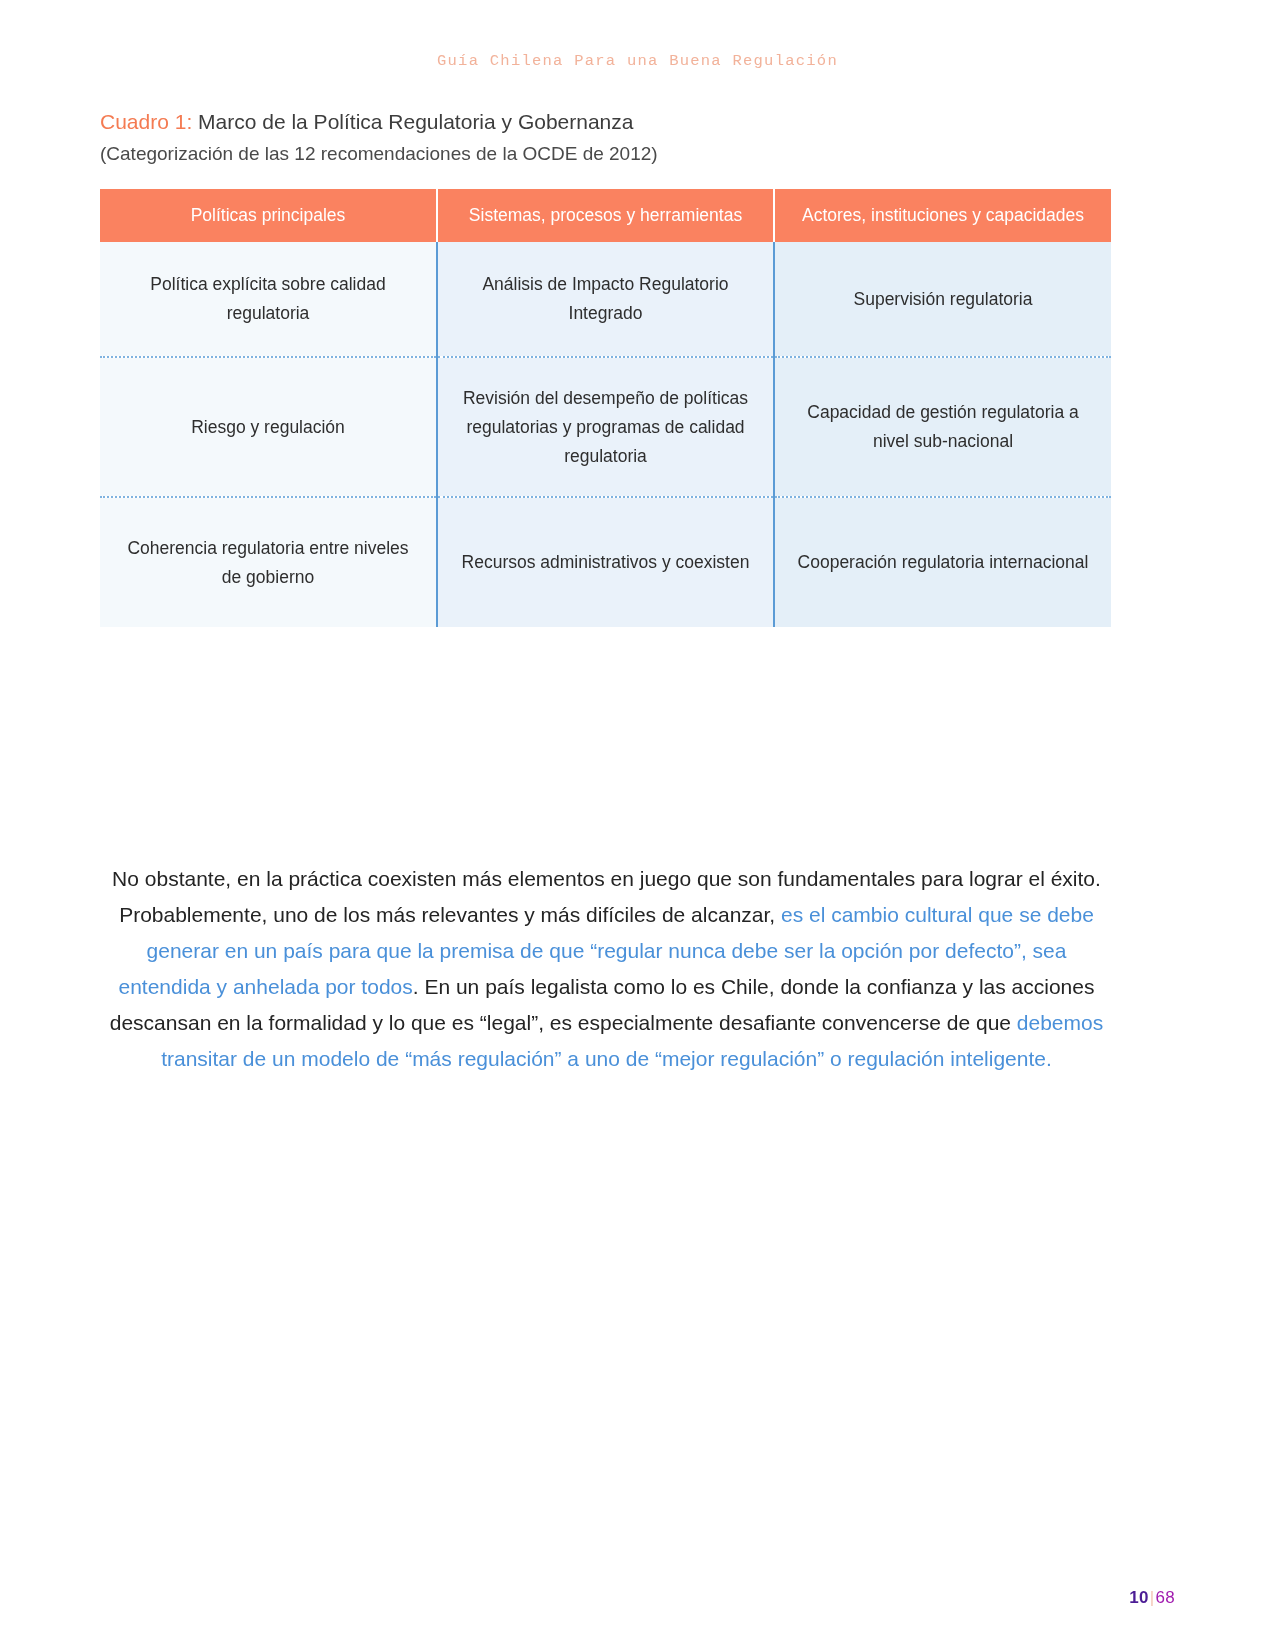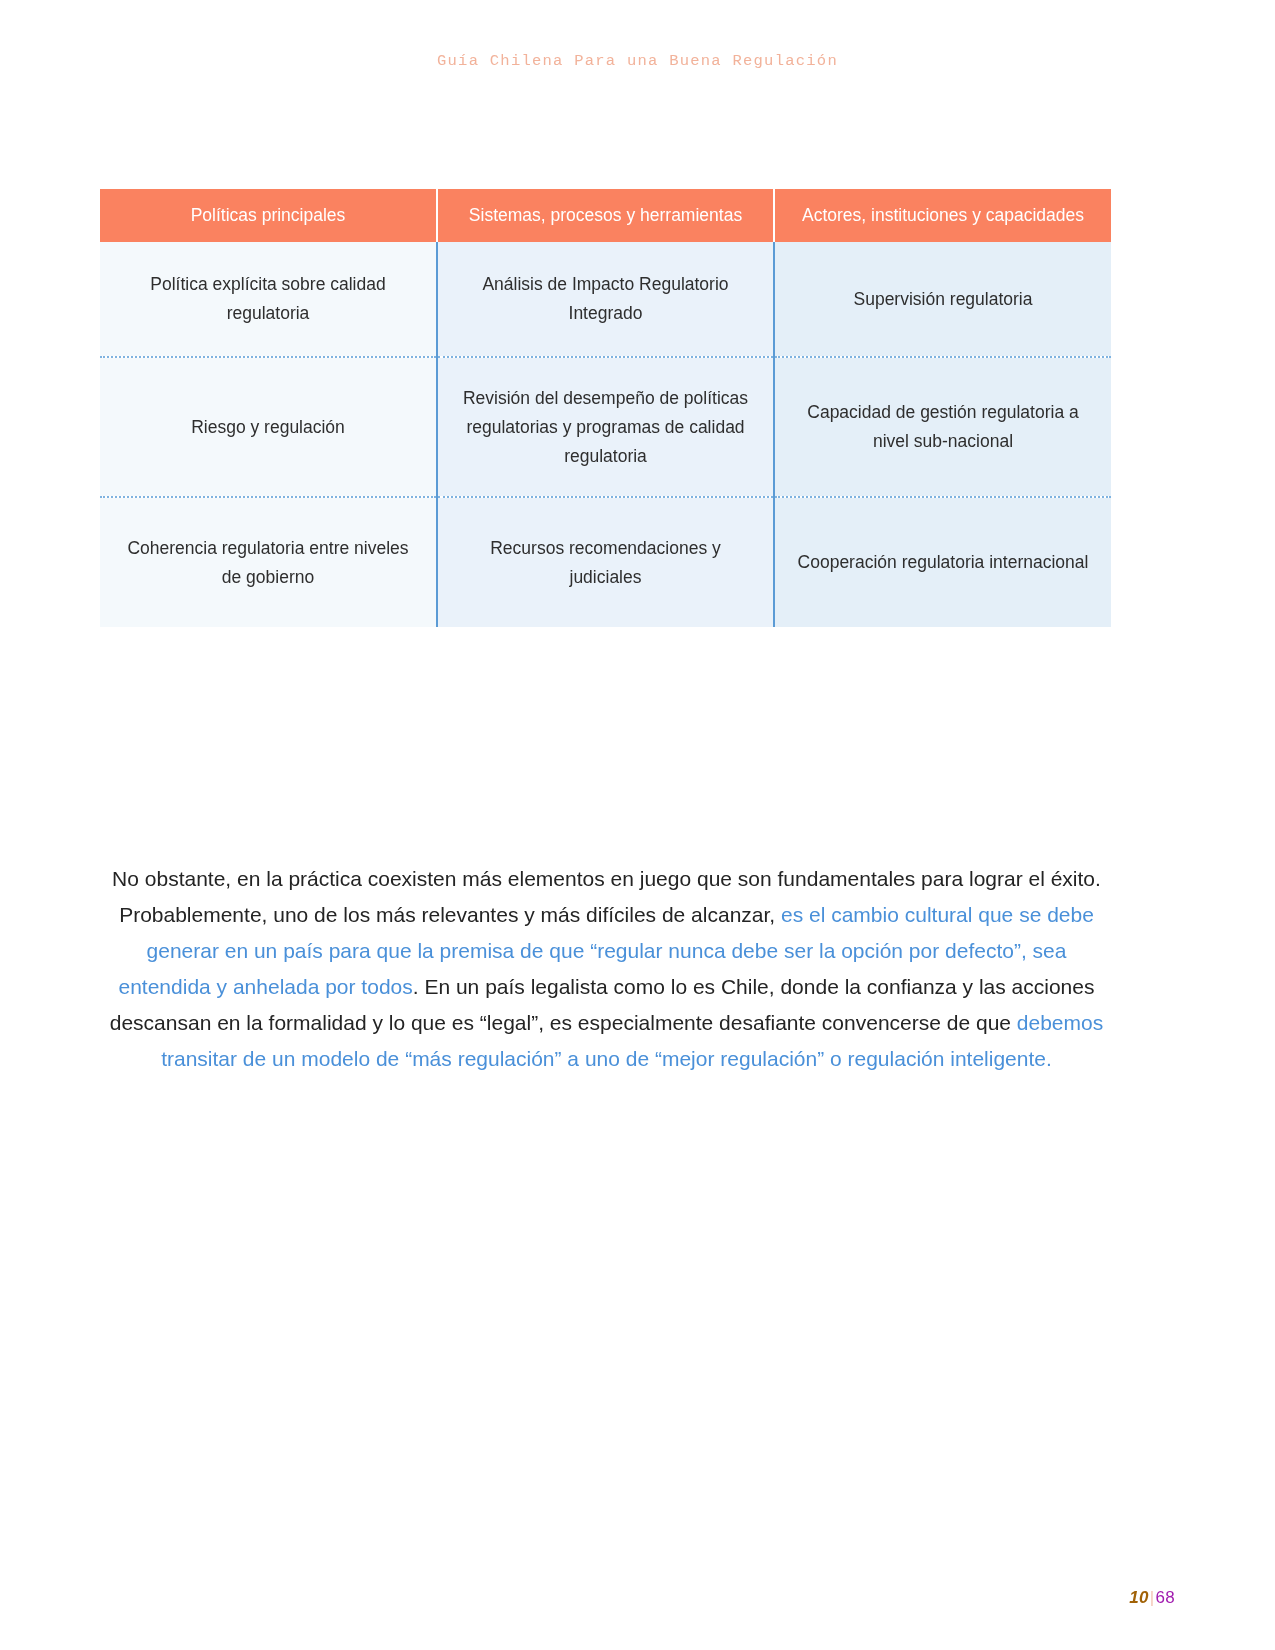--- a/index.html
+++ b/index.html
@@ -132,31 +132,35 @@
   .hl { color: #4a90d9; }
 
   
   .footer {
     position: absolute;
     bottom: 42px;
     right: 100px;
     font-size: 17px;
     letter-spacing: 0.3px;
   }
-  .pg-current { color: #a16207; font-weight: bold; font-style: italic; }
+  .pg-current { color: #4c1d95; font-weight: bold; }
   .pg-sep { color: #f3c6b4; padding: 0 1px; }
   .pg-total { color: #a21caf; }
 </style>
 </head>
 <body>
 
 <div class="page">
 
   <div class="running-header">Guía Chilena Para una Buena Regulación</div>
 
+  <div class="caption-block">
+    <div class="caption-line1"><span class="caption-label">Cuadro 1:</span><span> Marco de la Política Regulatoria y Gobernanza</span></div>
+    <div class="caption-line2">(Categorización de las 12 recomendaciones de la OCDE de 2012)</div>
+  </div>
 
   <div class="table-wrap">
     <table class="cuadro">
       <thead>
         <tr>
           <th>Políticas principales</th>
           <th>Sistemas, procesos y herramientas</th>
           <th>Actores, instituciones y capacidades</th>
         </tr>
       </thead>
@@ -166,21 +170,21 @@
           <td class="col-b">Análisis de Impacto Regulatorio Integrado</td>
           <td class="col-c">Supervisión regulatoria</td>
         </tr>
         <tr class="row-h-3">
           <td class="col-a">Riesgo y regulación</td>
           <td class="col-b">Revisión del desempeño de políticas regulatorias y programas de calidad regulatoria</td>
           <td class="col-c">Capacidad de gestión regulatoria a nivel sub-nacional</td>
         </tr>
         <tr class="row-h-4">
           <td class="col-a">Coherencia regulatoria entre niveles de gobierno</td>
-          <td class="col-b">Recursos recomendaciones y judiciales</td>
+          <td class="col-b">Recursos administrativos y coexisten</td>
           <td class="col-c">Cooperación regulatoria internacional</td>
         </tr>
       </tbody>
     </table>
   </div>
 
 
   <p class="body-copy"><span>No obstante, en la práctica coexisten más elementos en juego que son fundamentales para lograr el éxito. Probablemente, uno de los más relevantes y más difíciles de alcanzar, </span><span class="hl">es el cambio cultural que se debe generar en un país para que la premisa de que “regular nunca debe ser la opción por defecto”, sea entendida y anhelada por todos</span><span>. En un país legalista como lo es Chile, donde la confianza y las acciones descansan en la formalidad y lo que es “legal”, es especialmente desafiante convencerse de que </span><span class="hl">debemos transitar de un modelo de “más regulación” a uno de “mejor regulación” o regulación inteligente.</span></p>
 
   <div class="footer"><span class="pg-current">10</span><span class="pg-sep">|</span><span class="pg-total">68</span></div>

